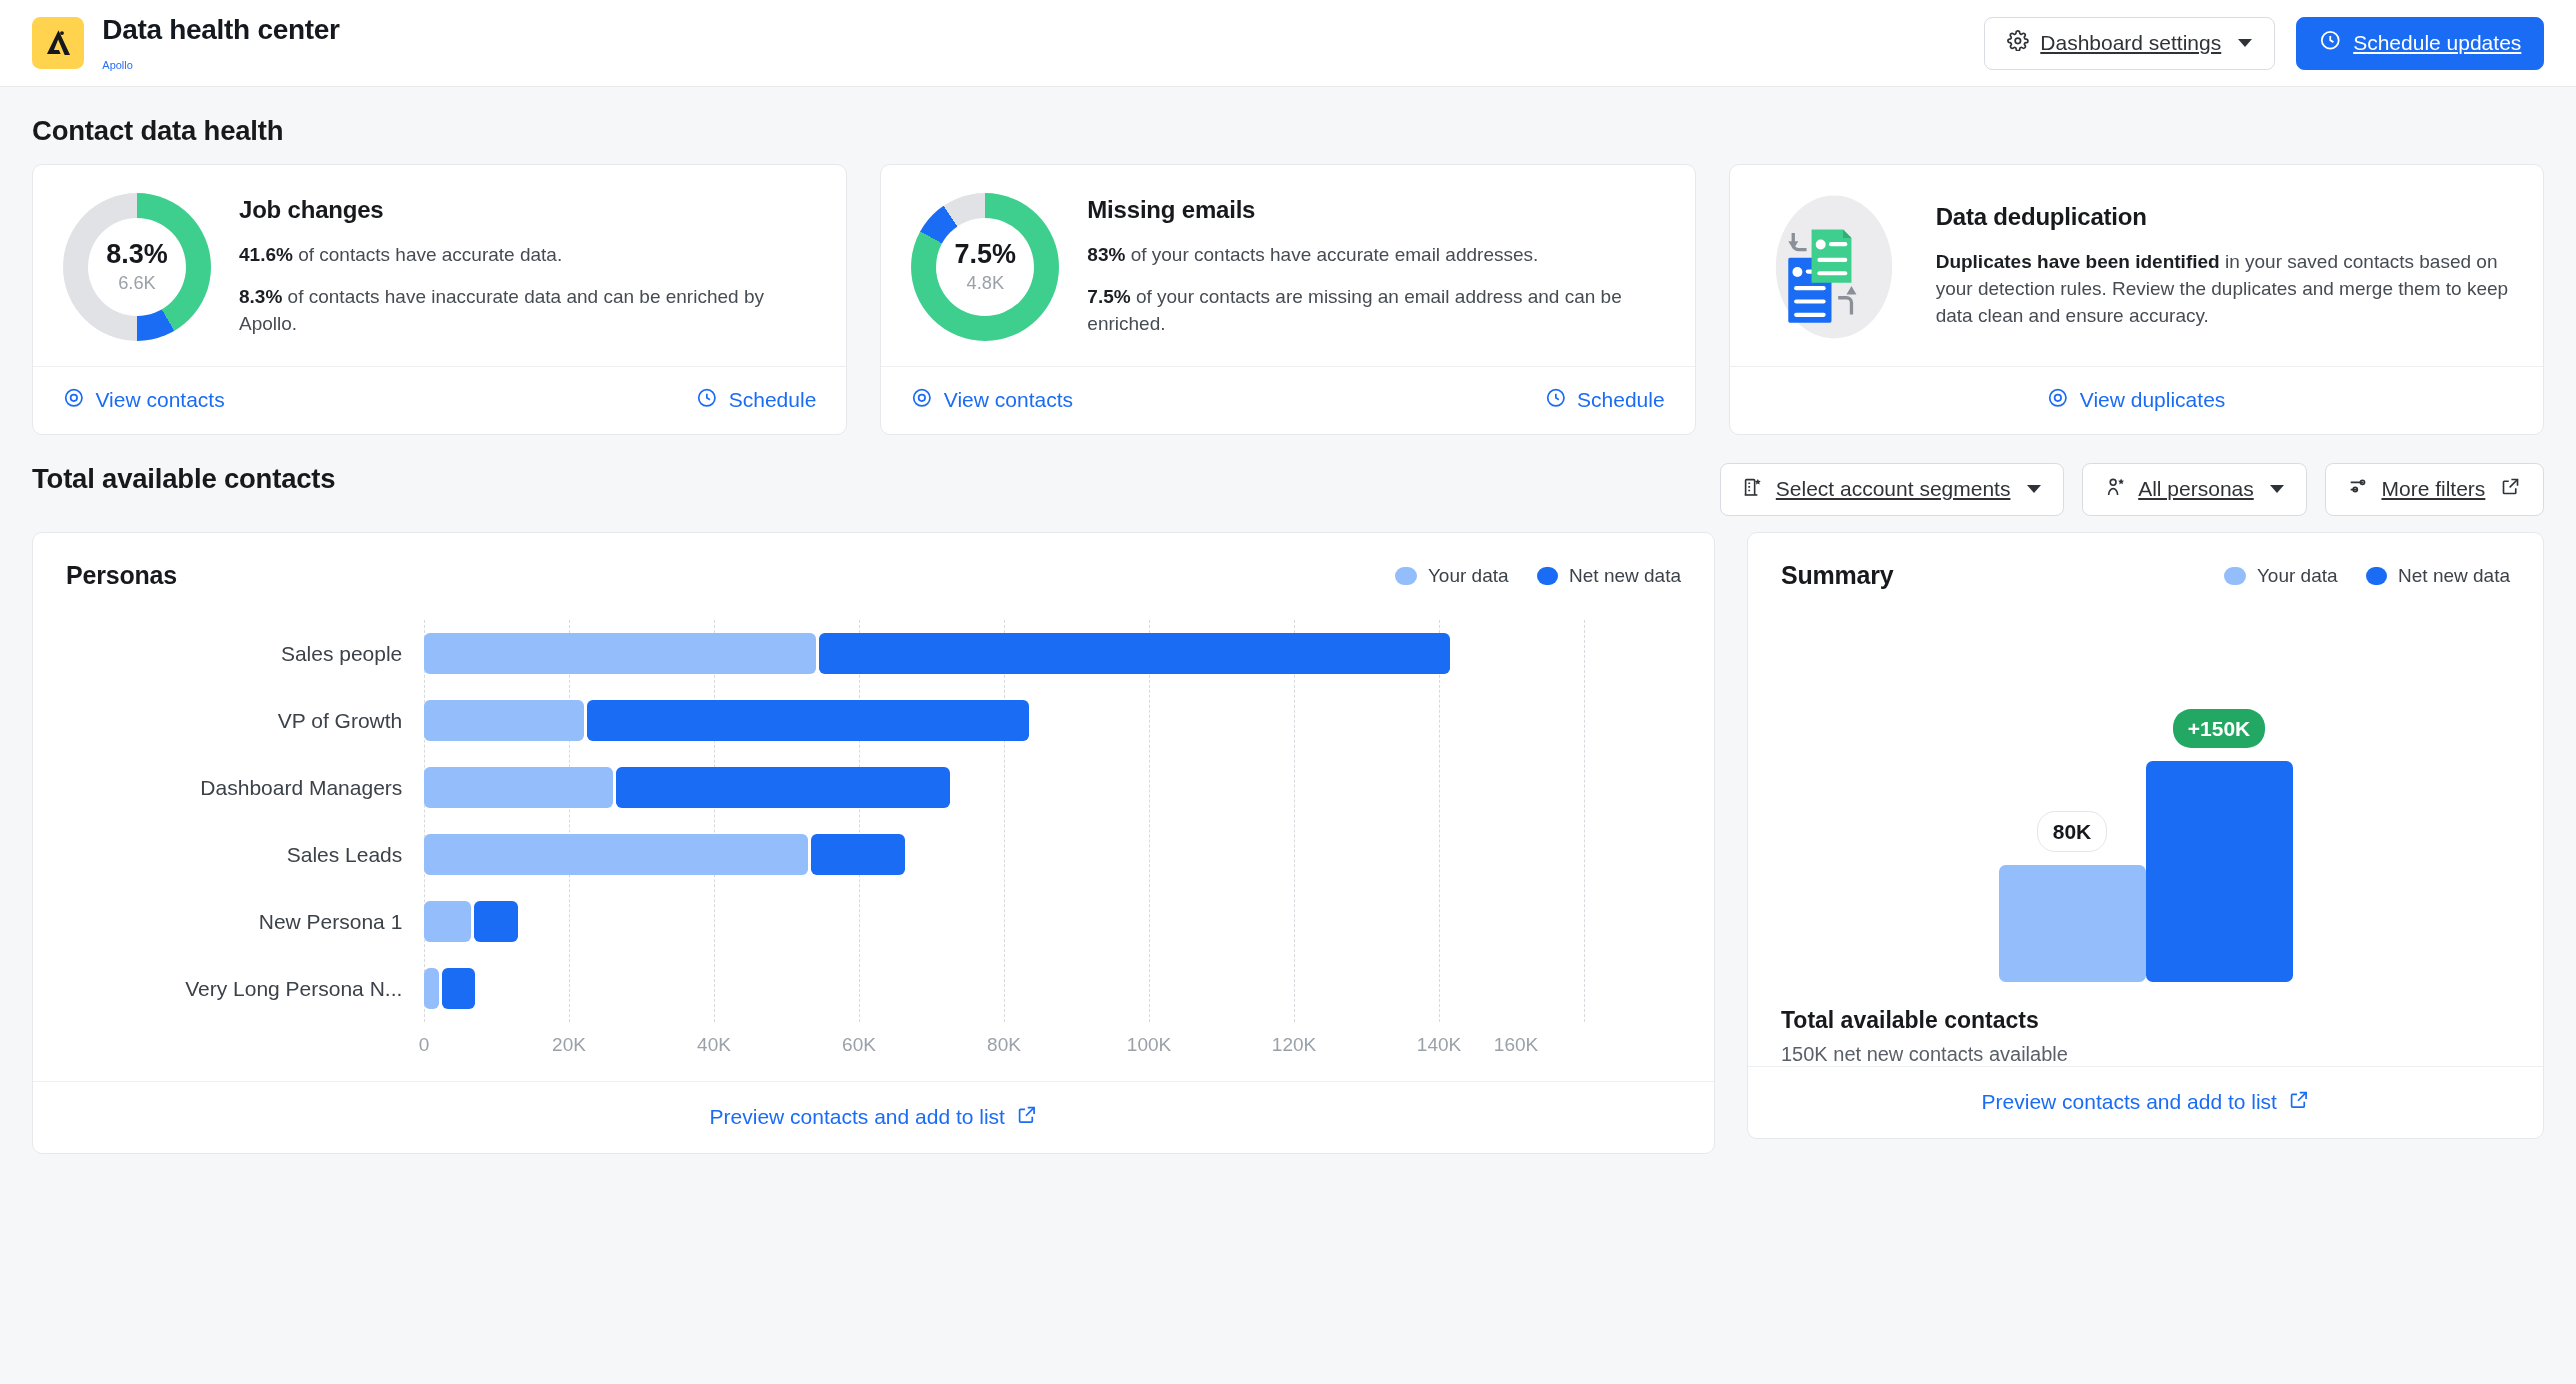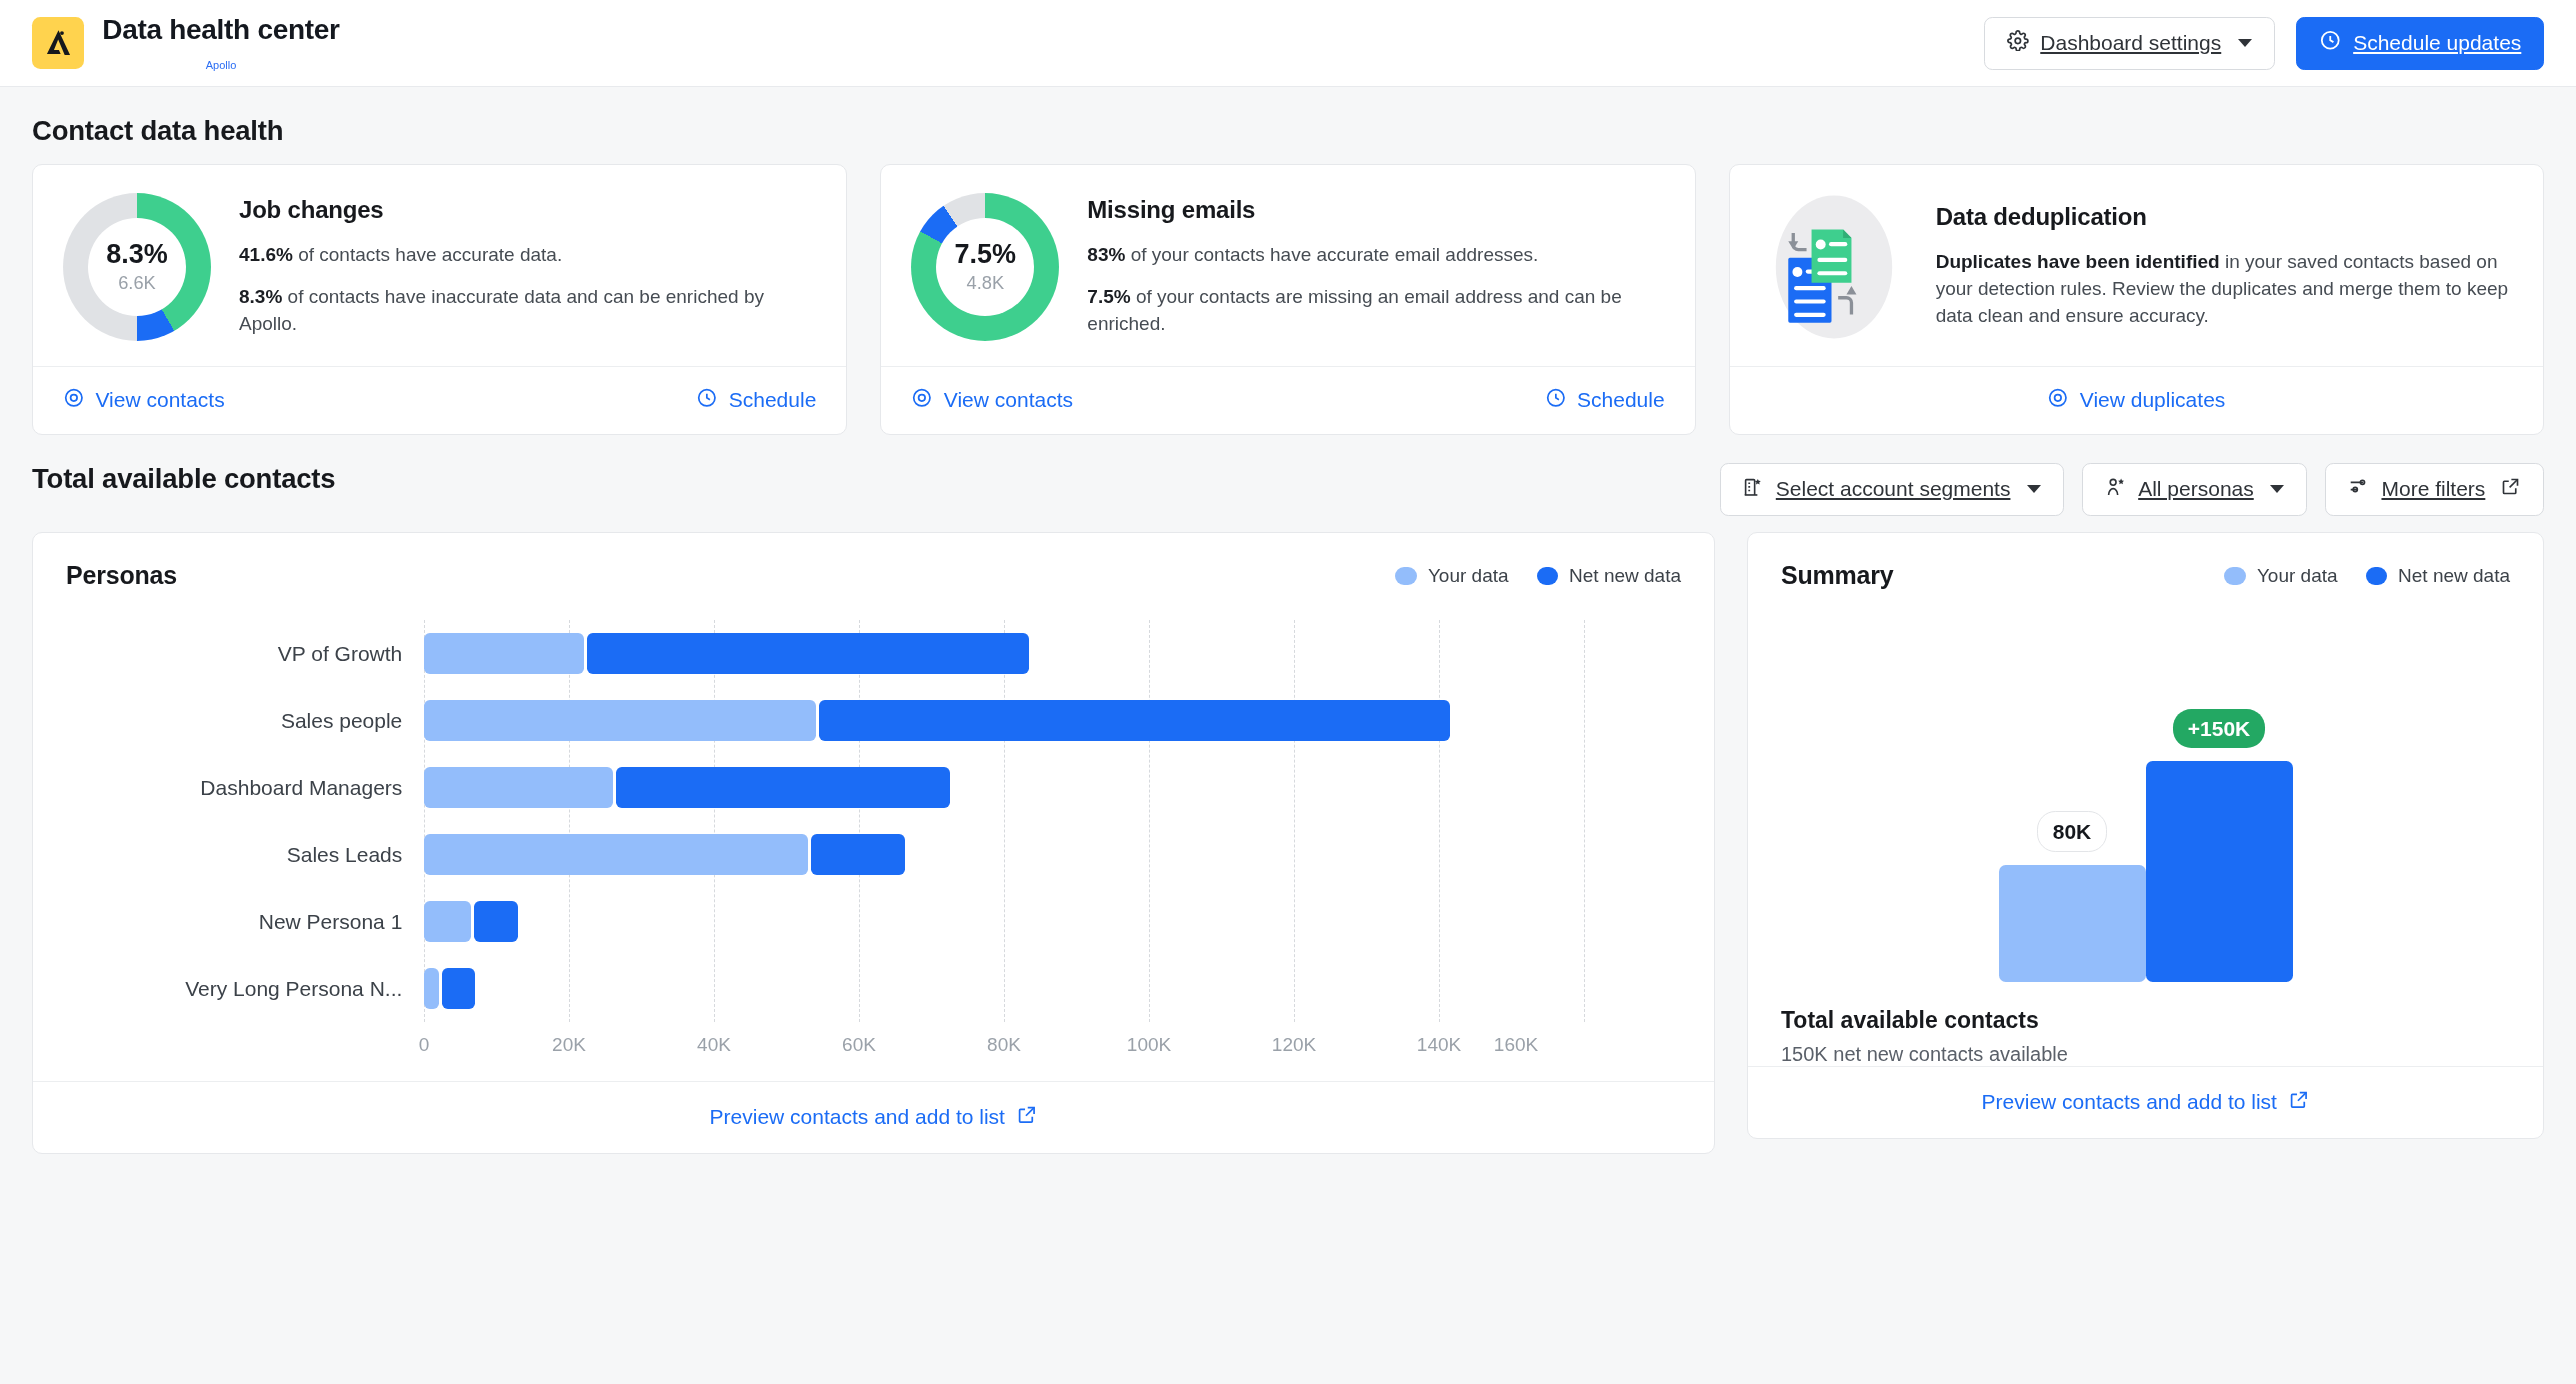--- a/index.html
+++ b/index.html
@@ -16,21 +16,21 @@
     height: 87px; background: #ffffff;
     border-bottom: 0.8px solid #e8eaed;
     display: flex; align-items: center;
     padding: 0 32px 0 32px;
   }
   .brand { display: flex; align-items: center; gap: 18.3px; }
   .logo-tile {
     width: 52px; height: 52px; border-radius: 8.3px;
     background: #ffd34e; display: flex; align-items: center; justify-content: center;
   }
-  .brand-text { display: flex; flex-direction: column; gap: 13px; text-align: center; }
+  .brand-text { display: flex; flex-direction: column; gap: 13px; }
   .app-title { font-size: 28px; font-weight: 700; color: #14181f; letter-spacing: -0.3px; line-height: 1.1; }
   .app-sub { font-size: 11px; color: #2a6df4; font-weight: 500; line-height: 1.1; }
   .topbar-actions { margin-left: auto; display: flex; align-items: center; gap: 21.7px; }
   .btn {
     display: inline-flex; align-items: center; gap: 11.7px;
     height: 53px; padding: 0 21.7px;
     border-radius: 8.3px; font-size: 21px; cursor: pointer;
     white-space: nowrap;
     text-decoration: underline;
   }
@@ -378,31 +378,31 @@
             <div class="gridline" style="left: 145px;"></div>
             <div class="gridline" style="left: 290px;"></div>
             <div class="gridline" style="left: 435px;"></div>
             <div class="gridline" style="left: 580px;"></div>
             <div class="gridline" style="left: 725px;"></div>
             <div class="gridline" style="left: 870px;"></div>
             <div class="gridline" style="left: 1015px;"></div>
             <div class="gridline" style="left: 1160px;"></div>
           </div>
       <div class="hrow">
+            <div class="hlabel">Sales people</div>
+            <div class="htrack">
+              <div class="bseg light" style="width: 392px; margin-left: 0px;"></div>
+              <div class="bseg dark" style="width: 631px; margin-left: 3.3px;"></div>
+            </div>
+          </div>
+          <div class="hrow">
             <div class="hlabel">VP of Growth</div>
             <div class="htrack">
               <div class="bseg light" style="width: 160px; margin-left: 0px;"></div>
               <div class="bseg dark" style="width: 442px; margin-left: 3.3px;"></div>
-            </div>
-          </div>
-          <div class="hrow">
-            <div class="hlabel">Sales people</div>
-            <div class="htrack">
-              <div class="bseg light" style="width: 392px; margin-left: 0px;"></div>
-              <div class="bseg dark" style="width: 631px; margin-left: 3.3px;"></div>
             </div>
           </div>
           <div class="hrow">
             <div class="hlabel">Dashboard Managers</div>
             <div class="htrack">
               <div class="bseg light" style="width: 189px; margin-left: 0px;"></div>
               <div class="bseg dark" style="width: 334px; margin-left: 3.3px;"></div>
             </div>
           </div>
           <div class="hrow">

